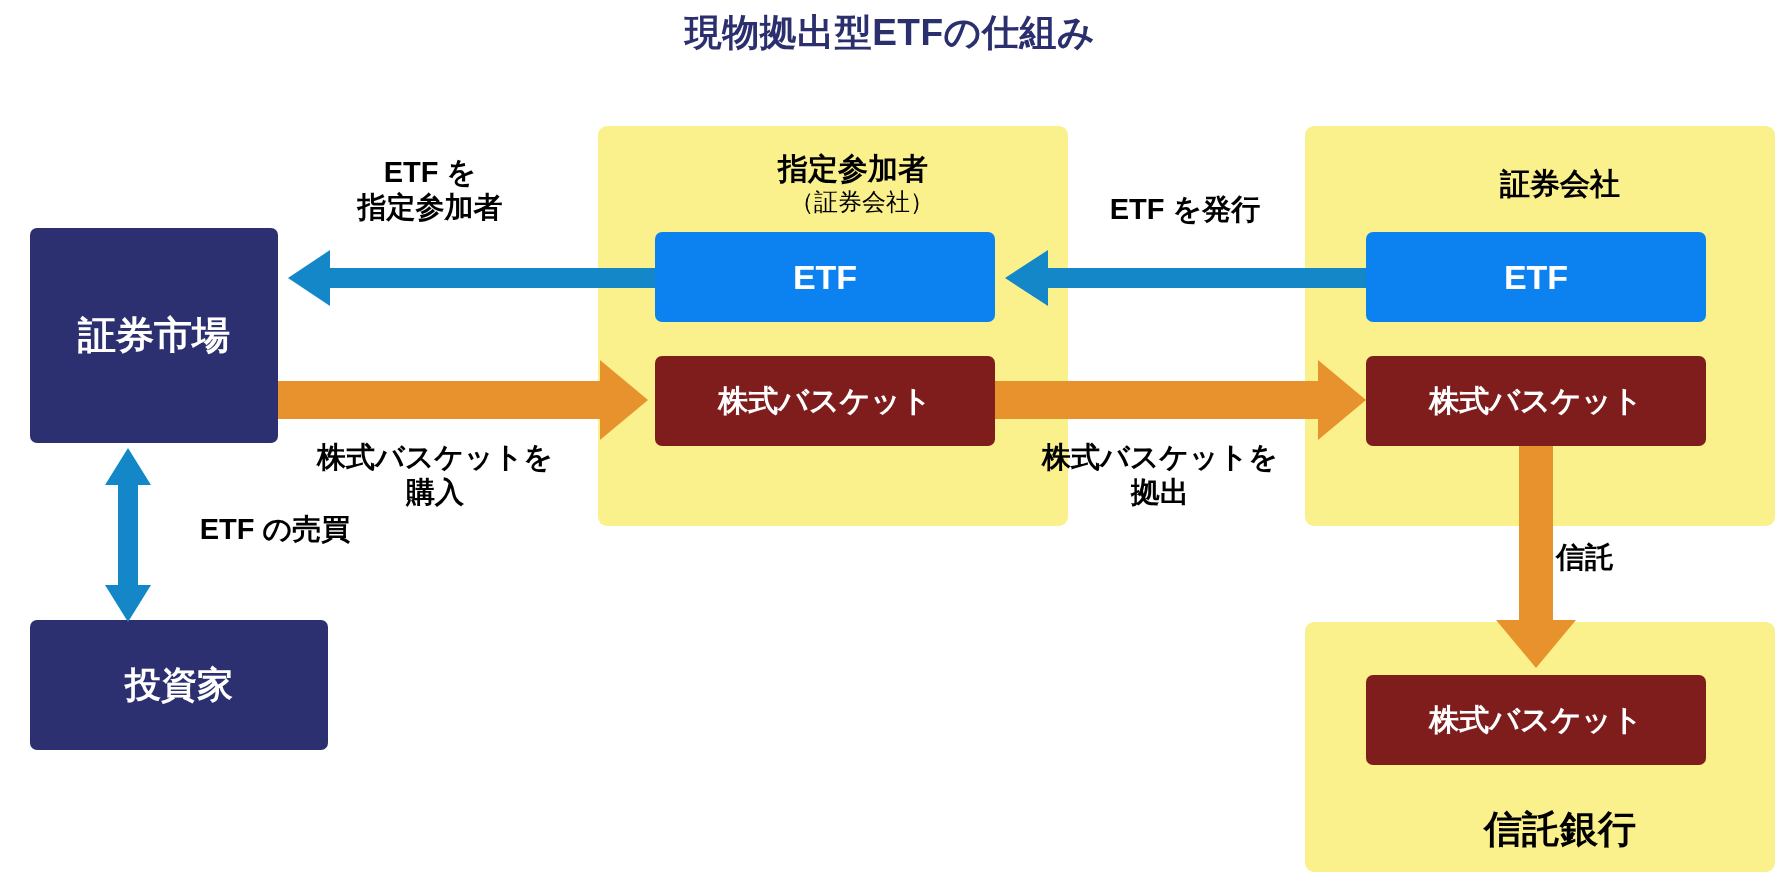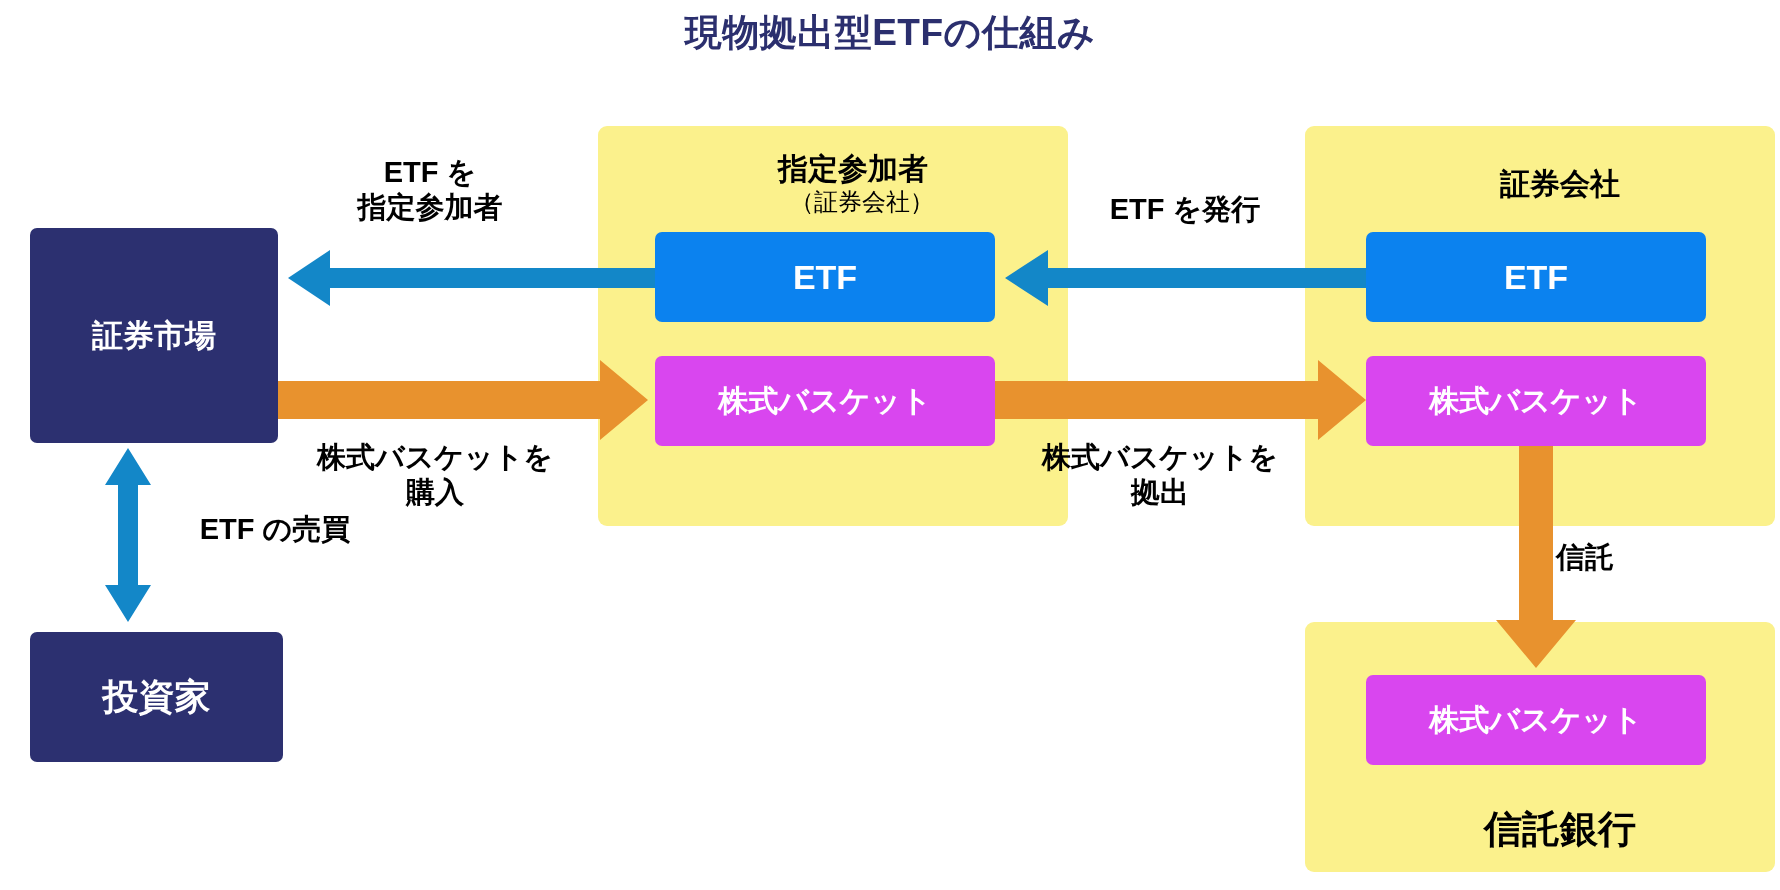--- a/index.html
+++ b/index.html
@@ -65,21 +65,21 @@
     align-items: center;
     justify-content: center;
     border-radius: 7px;
     color: #ffffff;
     font-weight: bold;
     white-space: nowrap;
     box-sizing: border-box;
   }
   .box-navy  { background: #2c3070; }
   .box-blue  { background: #0b82ef; }
-  .box-green { background: #d946ef; }
+  .box-green { background: #7f1d1d; }
 
   
   .alabel {
     position: absolute;
     color: #000000;
     font-weight: bold;
     text-align: center;
     line-height: 1.22;
     white-space: nowrap;
   }
@@ -107,23 +107,23 @@
   </div>
 
   <div class="panel" style="left:1305px; top:126px; width:470px; height:400px;">
     <div class="panel-title" style="top:38px; font-size:30px;">証券会社</div>
   </div>
 
   <div class="panel" style="left:1305px; top:622px; width:470px; height:250px;">
     <div class="panel-title" style="top:182px; font-size:38px;">信託銀行</div>
   </div>
 
-  <div class="box box-navy" style="left:30px; top:228px; width:248px; height:215px; font-size:31px;">証券市場</div>
+  <div class="box box-navy" style="left:30px; top:228px; width:248px; height:215px; font-size:38px;">証券市場</div>
 
-  <div class="box box-navy" style="left:30px; top:620px; width:253px; height:130px; font-size:36px;margin-top:12px;">投資家</div>
+  <div class="box box-navy" style="left:30px; top:620px; width:298px; height:130px; font-size:36px;">投資家</div>
 
   <div class="box box-blue" style="left:655px; top:232px; width:340px; height:90px; font-size:34px;">ETF</div>
 
   <div class="box box-green" style="left:655px; top:356px; width:340px; height:90px; font-size:30px;">株式バスケット</div>
 
   <div class="box box-blue" style="left:1366px; top:232px; width:340px; height:90px; font-size:34px;">ETF</div>
 
   <div class="box box-green" style="left:1366px; top:356px; width:340px; height:90px; font-size:30px;">株式バスケット</div>
 
   <div class="box box-green" style="left:1366px; top:675px; width:340px; height:90px; font-size:30px;">株式バスケット</div>

